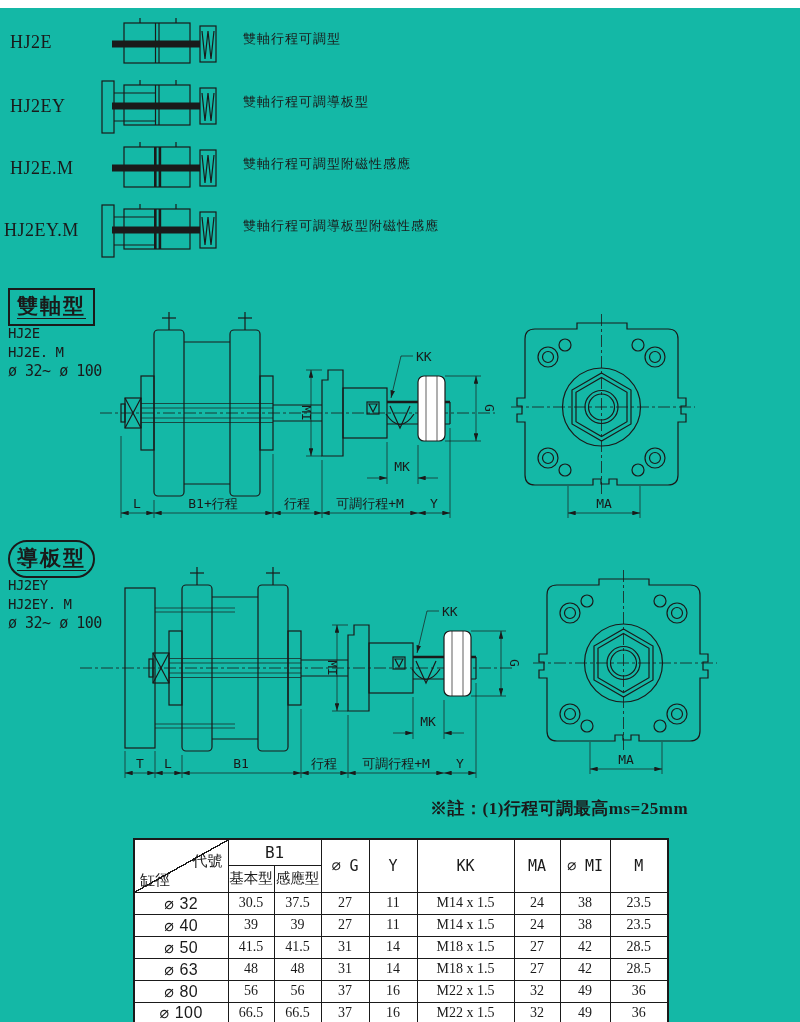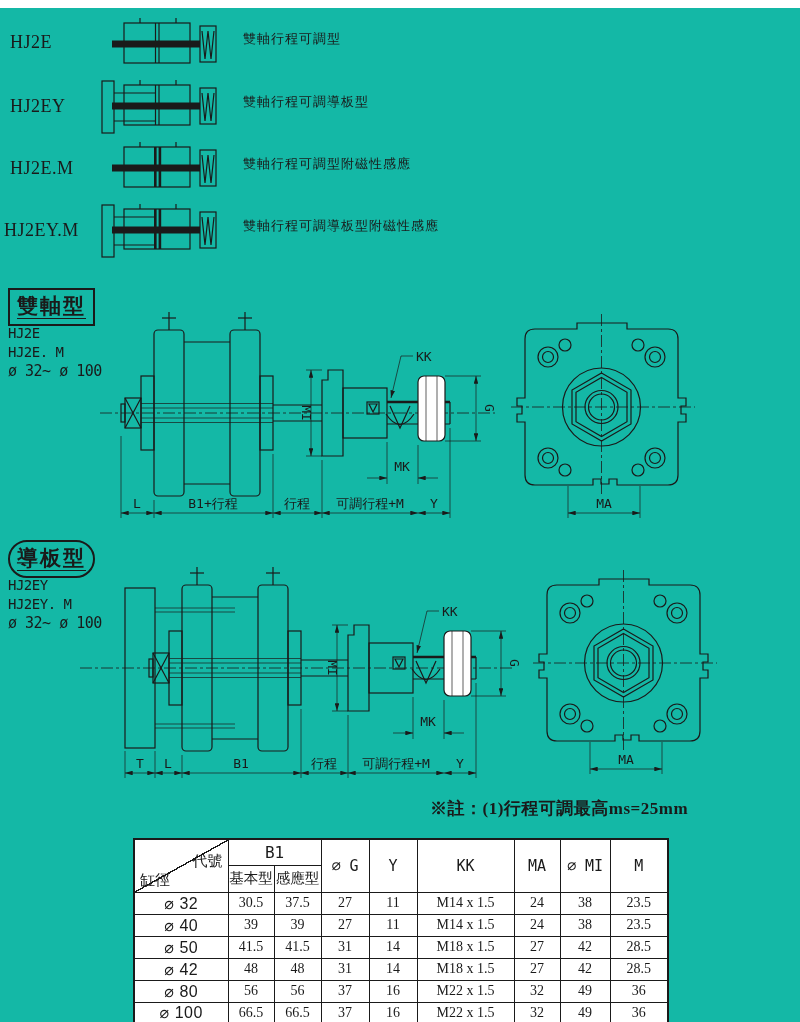--- a/index.html
+++ b/index.html
@@ -442,21 +442,21 @@
         <td class="val-cell">41.5</td>
         <td class="val-cell">41.5</td>
         <td class="val-cell">31</td>
         <td class="val-cell">14</td>
         <td class="val-cell">M18 x 1.5</td>
         <td class="val-cell">27</td>
         <td class="val-cell">42</td>
         <td class="val-cell">28.5</td>
       </tr>
       <tr style="height:22px;">
-        <td class="bore-cell">⌀ 42</td>
+        <td class="bore-cell">⌀ 63</td>
         <td class="val-cell">48</td>
         <td class="val-cell">48</td>
         <td class="val-cell">31</td>
         <td class="val-cell">14</td>
         <td class="val-cell">M18 x 1.5</td>
         <td class="val-cell">27</td>
         <td class="val-cell">42</td>
         <td class="val-cell">28.5</td>
       </tr>
       <tr style="height:22px;">

